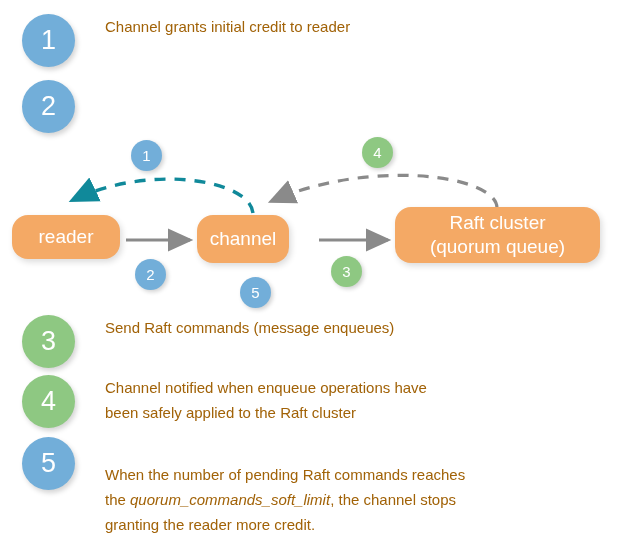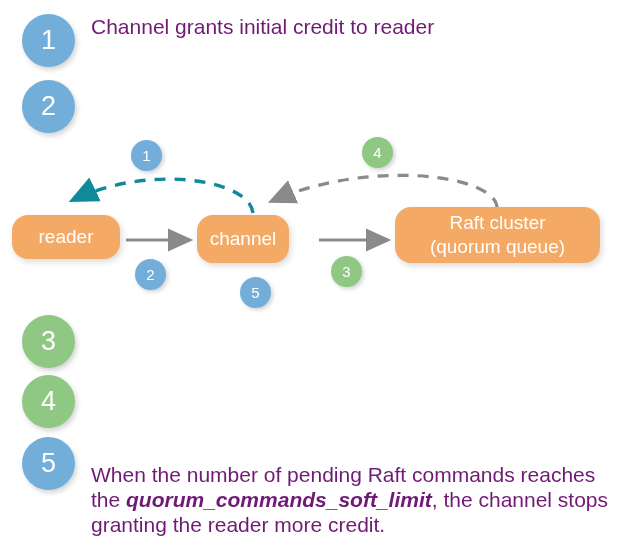--- a/index.html
+++ b/index.html
@@ -41,29 +41,28 @@
   .badge-sm {
     width: 31px;
     height: 31px;
     font-size: 15px;
     box-shadow: 2px 2px 4px rgba(0,0,0,0.18);
   }
   .badge-blue { background: #72aed9; }
   .badge-green { background: #8ec882; }
 
   .legend-text {
-    color: #701a75;
-    font-size: 21px;
+    color: #a16207;
+    font-size: 15px;
     line-height: 25px;
-    margin-left: 16px;
+    margin-left: 30px;
     white-space: pre-line;
   }
   .legend-text em {
     font-style: italic;
-    font-weight: bold;
   }
   .node {
     position: absolute;
     background: #f4a965;
     border-radius: 16px;
     color: #ffffff;
     display: flex;
     align-items: center;
     justify-content: center;
     text-align: center;
@@ -138,24 +137,27 @@
 (quorum queue)</div>
 
 <div class="badge badge-sm badge-blue float-badge" id="badge-1">1</div>
 <div class="badge badge-sm badge-blue float-badge" id="badge-2">2</div>
 <div class="badge badge-sm badge-green float-badge" id="badge-3">3</div>
 <div class="badge badge-sm badge-green float-badge" id="badge-4">4</div>
 <div class="badge badge-sm badge-blue float-badge" id="badge-5">5</div>
 
 <div class="legend-row" id="legend-3">
   <div class="badge badge-lg badge-green">3</div>
+  <div class="legend-text">Send Raft commands (message enqueues)</div>
 </div>
 
 <div class="legend-row" id="legend-4">
   <div class="badge badge-lg badge-green">4</div>
+  <div class="legend-text">Channel notified when enqueue operations have
+been safely applied to the Raft cluster</div>
 </div>
 
 <div class="legend-row" id="legend-5">
   <div class="badge badge-lg badge-blue">5</div>
   <div class="legend-text">
     <span>When the number of pending Raft commands reaches
 the </span><em>quorum_commands_soft_limit</em><span>, the channel stops
 granting the reader more credit.</span>
   </div>
 </div>

